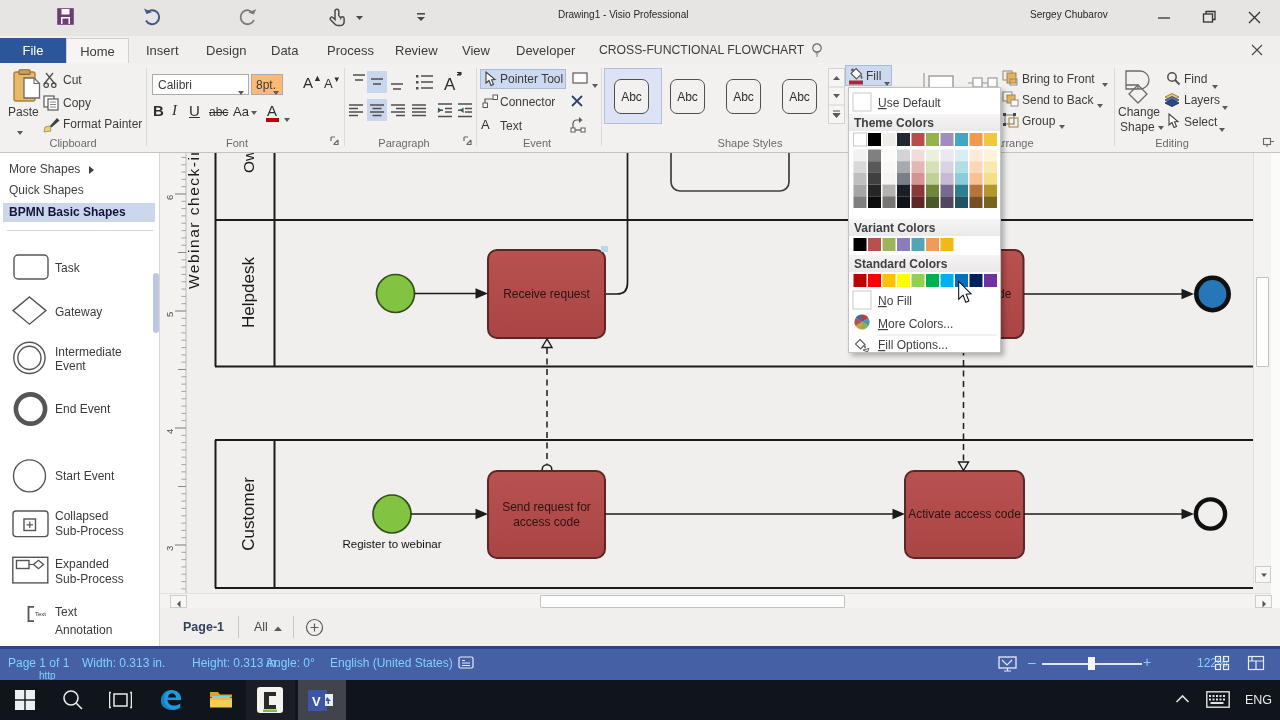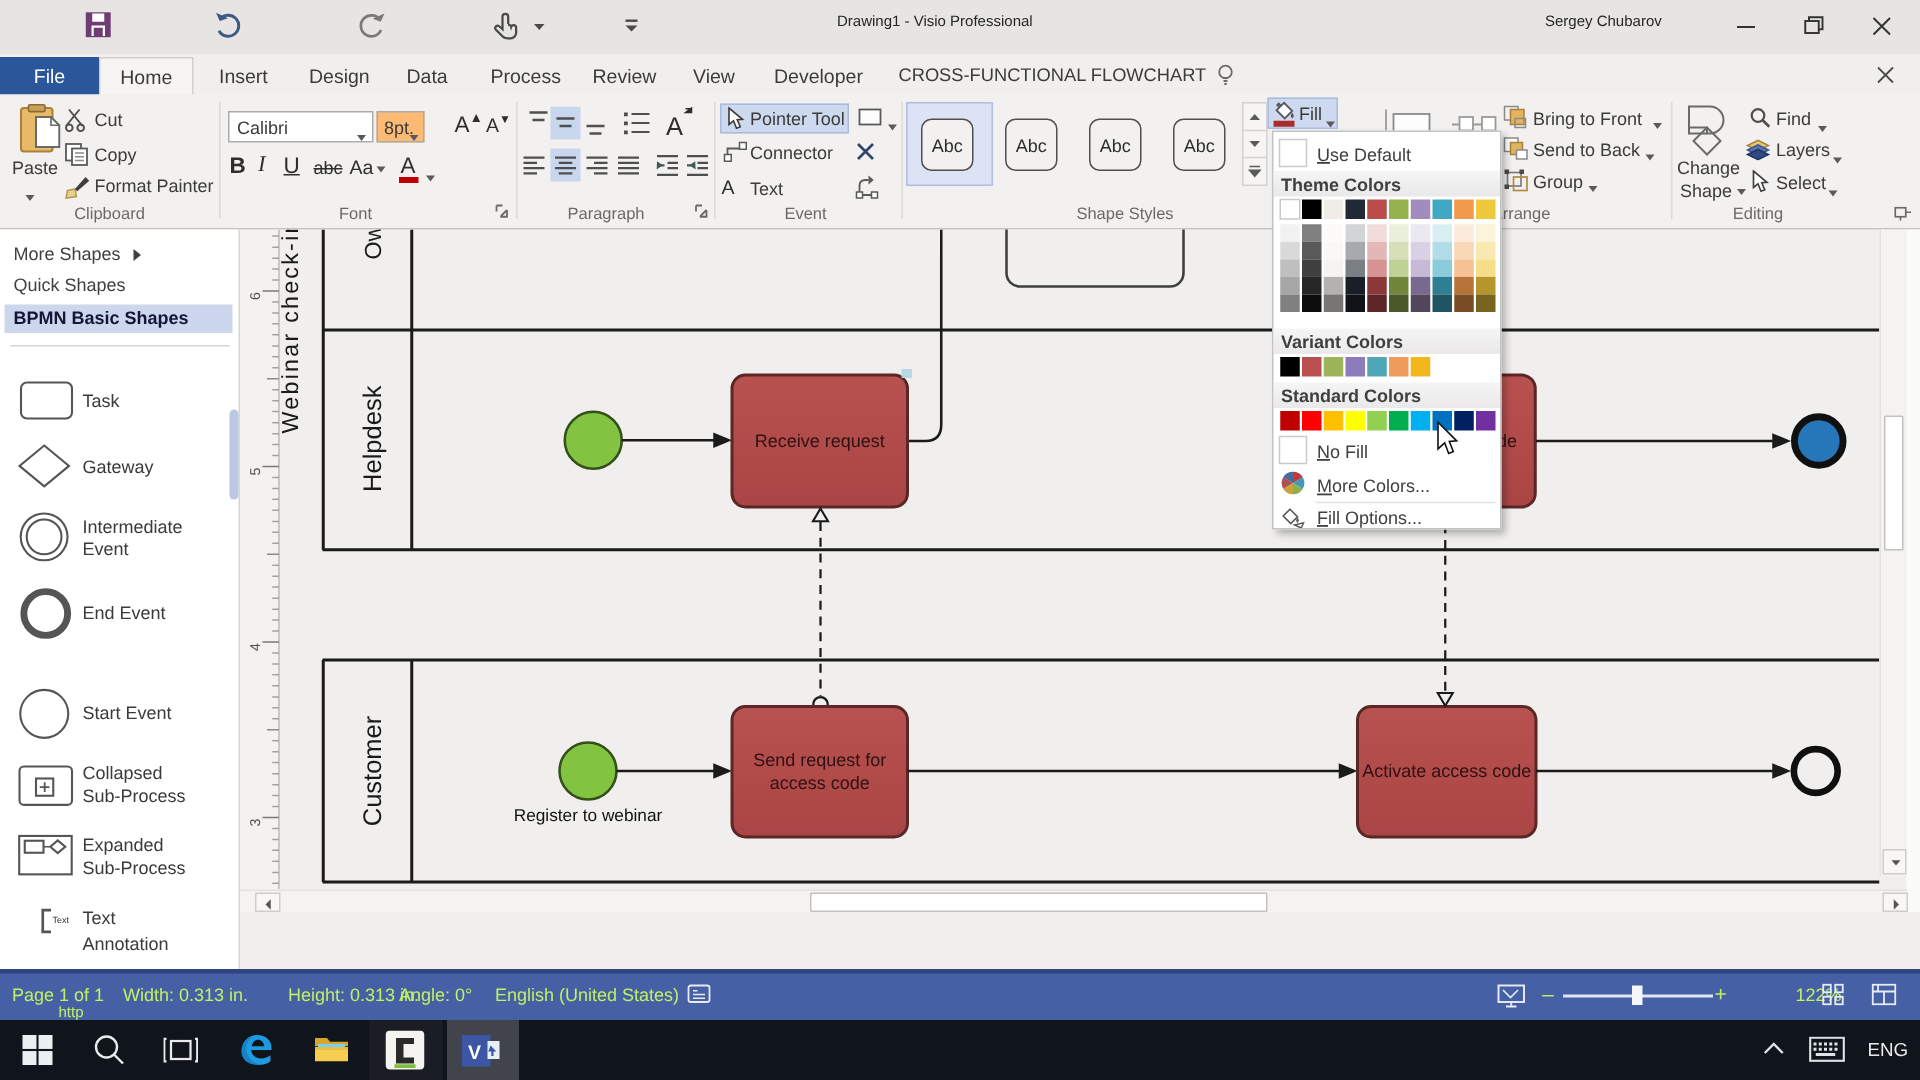--- a/index.html
+++ b/index.html
@@ -29,21 +29,21 @@
   #canvassvg{left:160px;top:153px;}
   
   #vscroll{left:1253px;top:153px;width:18px;height:431px;background:#f4f3f2;border-left:1px solid #e3e1df;box-sizing:border-box;}
   #hscrollrow{left:160px;top:593px;width:1111px;height:15px;background:#f4f3f2;border-top:1px solid #e3e1df;box-sizing:border-box;}
   .sthumb{position:absolute;background:#ffffff;border:1px solid #c3c1bf;box-sizing:border-box;border-radius:1px;}
   .sbtn{position:absolute;background:#f8f7f6;border:1px solid #cfcdcb;box-sizing:border-box;color:#555;}
   
   #pagerow{left:160px;top:608px;width:1120px;height:38px;background:#f1efed;}
   
   #statusbar{left:0;top:646px;width:1280px;height:34px;background:#4660a5;border-top:3px solid #2e4583;box-sizing:border-box;}
-  .sttxt{position:absolute;font-size:12px;color:#bef264;white-space:nowrap;}
+  .sttxt{position:absolute;font-size:12px;color:#7dd3fc;white-space:nowrap;}
   
   #taskbar{left:0;top:680px;width:1280px;height:40px;background:#10141b;}
   
   #fillbtn{left:845px;top:65px;width:47px;height:21px;background:#cdd9ef;border:1px solid #a8bbdd;box-sizing:border-box;z-index:30;}
   #filldd{left:848px;top:87px;width:153px;height:266px;background:#ffffff;border:1px solid #c3c3c3;
           box-shadow:3px 3px 5px rgba(0,0,0,0.28);box-sizing:border-box;z-index:29;}
 </style></head>
 <body>
 <div id="stage">
   <div class="abs" id="titlebar">
@@ -492,20 +492,33 @@
       <svg width="16" height="12" viewBox="0 0 16 12">
           <path d="M9.5,2.5 L6,6 l3.5,3.5 Z" fill="#555"></path>
         </svg>
     </div>
     <div class="sthumb" style="left:380px;top:1px;width:305px;height:13px;"></div>
     <div class="sbtn" style="left:1095px;top:1px;width:17px;height:13px;">
       <svg width="16" height="12" viewBox="0 0 16 12">
           <path d="M6.5,2.5 L10,6 l-3.5,3.5 Z" fill="#555"></path>
         </svg>
     </div>
+  </div>
+  <div class="abs" id="pagerow">
+    <div class="abs" style="left:23px;top:12px;font-size:12.5px;font-weight:bold;color:#30405e;">Page-1</div>
+    <div class="abs" style="left:78px;top:8px;width:1px;height:22px;background:#c9c7c5;"></div>
+    <div class="abs" style="left:94px;top:12px;font-size:12.5px;color:#4a4a4a;">All</div>
+    <svg class="abs" style="left:113px;top:17px" width="10" height="8" viewBox="0 0 10 8">
+        <path d="M1,6 l4,-4.5 4,4.5 Z" fill="#5a5a5a"></path>
+      </svg>
+    <div class="abs" style="left:133px;top:8px;width:1px;height:22px;background:#c9c7c5;"></div>
+    <svg class="abs" style="left:145px;top:10px" width="19" height="19" viewBox="0 0 19 19">
+      <circle cx="9.5" cy="9.5" r="8" fill="none" stroke="#5a5a5a" stroke-width="1.2"></circle>
+      <path d="M9.5,5.5 v8 M5.5,9.5 h8" stroke="#5a5a5a" stroke-width="1.2"></path>
+    </svg>
   </div>
   <div class="abs" id="statusbar">
     <div class="sttxt" style="left:8px;top:7px;">Page 1 of 1</div>
     <div class="sttxt" style="left:39px;top:21px;font-size:10px;">http</div>
     <div class="sttxt" style="left:82px;top:7px;">Width: 0.313 in.</div>
     <div class="sttxt" style="left:172px;top:7px;margin-left:20px;">Height: 0.313 in.</div>
     <div class="sttxt" style="left:266px;top:7px;">Angle: 0°</div>
     <div class="sttxt" style="left:330px;top:7px;">English (United States)</div>
     <svg class="abs" style="left:458px;top:6px" width="17" height="16" viewBox="0 0 17 16">
       <rect x="1" y="2" width="14" height="11" rx="1.5" fill="none" stroke="#e8ecf6" stroke-width="1.2"></rect>

